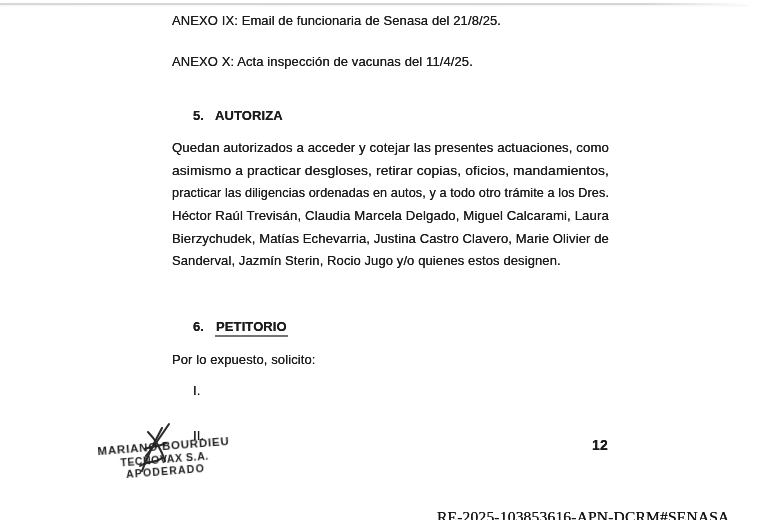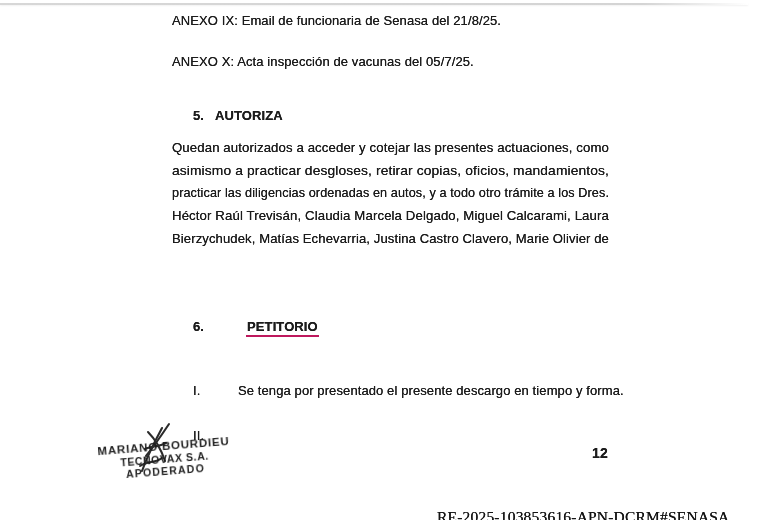--- a/index.html
+++ b/index.html
@@ -10,69 +10,70 @@
   .top-edge{
     position:absolute;top:3px;left:0;width:748px;height:2px;
     background:linear-gradient(to right,#d7d7d7 0%,#d4d4d4 86%,rgba(212,212,212,0) 100%);
     box-shadow:0 1px 2px rgba(0,0,0,0.06);
   }
   .txt{position:absolute;white-space:nowrap;font-size:13px;letter-spacing:.1px;
        text-shadow:0 0 .4px currentColor;}
   .anexo{left:172px;}
   .heading{left:193px;font-weight:bold;font-size:13px;}
   .heading .h-num{display:inline-block;margin-right:11px;}
-  .heading .h-title-underline{border-bottom:2px solid #be185d;padding:0 1px 1px 1px;margin-left:31px;}
+  .heading .h-title-underline{border-bottom:2px solid #737373;padding:0 1px 1px 1px;}
   .para-line{position:absolute;left:172px;white-space:nowrap;font-size:13px;
        letter-spacing:.1px;transform-origin:left center;text-shadow:0 0 .4px currentColor;}
   .list-num{left:193px;}
   .list-text{left:238px;}
   .stamp{
     position:absolute;left:92px;top:440px;width:145px;text-align:center;
     transform:rotate(-4.5deg);color:#242424;filter:blur(.3px);
   }
   .stamp-name{font-size:11.5px;font-weight:bold;letter-spacing:.8px;line-height:13px;white-space:nowrap;}
   .stamp-company{font-size:10.5px;font-weight:bold;letter-spacing:.6px;line-height:12px;white-space:nowrap;}
   .stamp-role{font-size:10.5px;font-weight:bold;letter-spacing:1.2px;line-height:12px;white-space:nowrap;}
   .signature-svg{position:absolute;left:131px;top:419px;}
   .page-number{position:absolute;left:592px;top:437px;font-size:14px;font-weight:bold;
-       letter-spacing:.3px;text-shadow:0 0 .4px currentColor;margin-top:8px;}
+       letter-spacing:.3px;text-shadow:0 0 .4px currentColor;}
   .reference{
     position:absolute;left:437px;top:508px;font-family:"Liberation Serif",serif;
     font-size:15.5px;color:#141414;letter-spacing:.2px;white-space:nowrap;
     text-shadow:0 0 .3px currentColor;
   }
 </style>
 </head>
 <body>
 
 <div class="page">
 
   <div class="top-edge"></div>
 
   <div class="txt anexo" style="top:13px">ANEXO IX: Email de funcionaria de Senasa del 21/8/25.</div>
 
-  <div class="txt anexo" style="top:54px">ANEXO X: Acta inspección de vacunas del 05/7/25.</div>
+  <div class="txt anexo" style="top:54px">ANEXO X: Acta inspección de vacunas del 11/4/25.</div>
 
   <div class="txt heading" style="top:108px">
     <span class="h-num">5.</span><span>AUTORIZA</span>
   </div>
 
   <div class="para-line fit" style="top: 140px; transform: scaleX(1.01517);">Quedan autorizados a acceder y cotejar las presentes actuaciones, como</div>
   <div class="para-line fit" style="top: 163px; transform: scaleX(1.06354);">asimismo a practicar desgloses, retirar copias, oficios, mandamientos,</div>
   <div class="para-line fit" style="top: 185px; transform: scaleX(0.972394);">practicar las diligencias ordenadas en autos, y a todo otro trámite a los Dres.</div>
   <div class="para-line fit" style="top: 208px; transform: scaleX(1.01698);">Héctor Raúl Trevisán, Claudia Marcela Delgado, Miguel Calcarami, Laura</div>
   <div class="para-line fit" style="top: 231px; transform: scaleX(1.00622);">Bierzychudek, Matías Echevarria, Justina Castro Clavero, Marie Olivier de</div>
+  <div class="para-line" style="top:253px">Sanderval, Jazmín Sterin, Rocio Jugo y/o quienes estos designen.</div>
 
   <div class="txt heading" style="top:319px">
     <span class="h-num">6.</span><span class="h-title-underline">PETITORIO</span>
   </div>
 
+  <div class="txt" style="left:172px;top:352px">Por lo expuesto, solicito:</div>
 
   <div class="txt list-num" style="top:383px">I.</div>
-  <div class="txt list-text" style="top:383px">Se tenga por presentado el presente descargo en tiempo y forma.</div>
 
   <div class="txt list-num" style="top:428px">II.</div>
 
   <div class="stamp">
     <div class="stamp-name">MARIANO BOURDIEU</div>
     <div class="stamp-company">TECNOVAX S.A.</div>
     <div class="stamp-role">APODERADO</div>
   </div>
 
   <svg class="signature-svg" width="52" height="60" viewBox="0 0 52 60">

